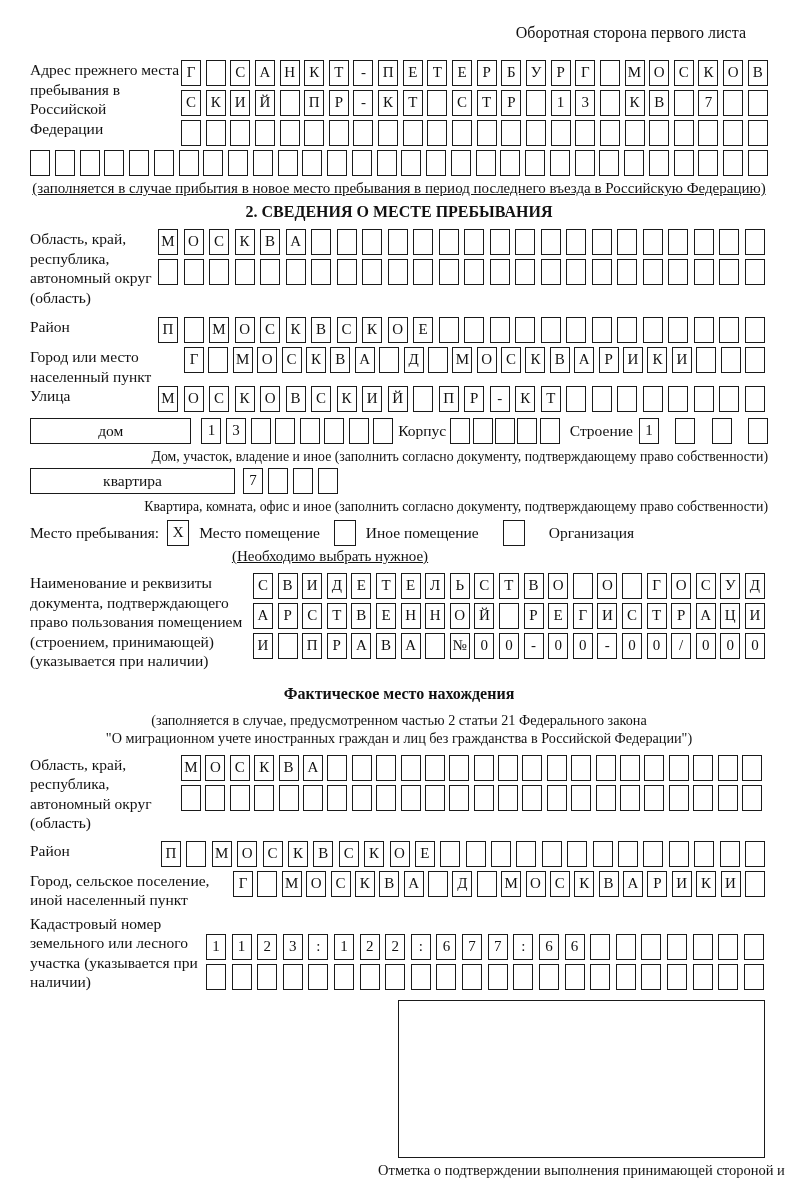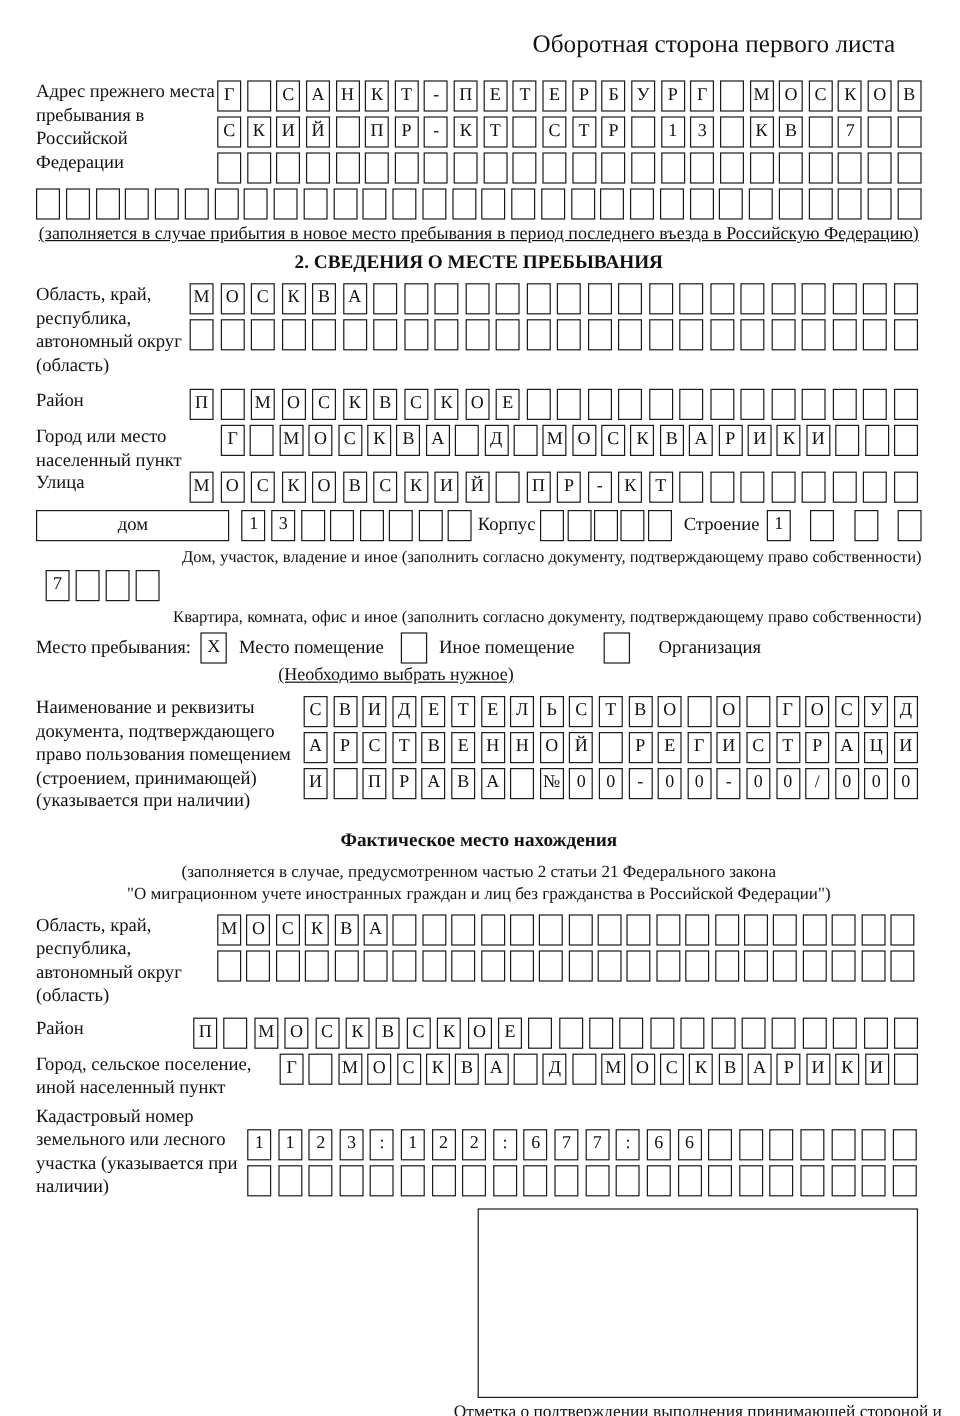--- a/index.html
+++ b/index.html
@@ -10,21 +10,21 @@
     padding:0 32px 0 30px;
     background:#fff;
     color:#111;
     font-family:"Liberation Serif", "DejaVu Serif", serif;
     overflow:hidden;
   }
   .header-note{
     padding-top:24px;
     text-align:right;
     padding-right:22px;
-    font-size:21px;
+    font-size:16px;
   }
   .frow{display:flex;align-items:flex-start;}
   .label{font-size:15.5px;line-height:19.5px;}
   .grid{display:flex;justify-content:space-between;margin-bottom:4px;}
   .cell{
     box-sizing:border-box;
     flex:0 0 20px;
     width:20px;height:26px;
     border:1.6px solid #1a1a1a;
     font-size:15px;line-height:22px;
@@ -366,20 +366,21 @@
     <div class="grid" style="width:132px;margin-left:6px;">
         <span class="cell">1</span>
         <span class="cell"></span>
         <span class="cell"></span>
         <span class="cell"></span>
       </div>
   </div>
   <div class="small-note-left">Дом, участок, владение и иное (заполнить согласно документу, подтверждающему право собственности)</div>
 
   <div class="frow" style="margin-top:3px;">
+    <div class="labelbox" style="width:205px;">квартира</div>
     <div class="grid" style="width:95px;margin-left:8px;">
         <span class="cell">7</span>
         <span class="cell"></span>
         <span class="cell"></span>
         <span class="cell"></span>
       </div>
   </div>
   <div class="small-note-left">Квартира, комната, офис и иное (заполнить согласно документу, подтверждающему право собственности)</div>
 
   <div class="frow" style="margin-top:5px;align-items:center;">

